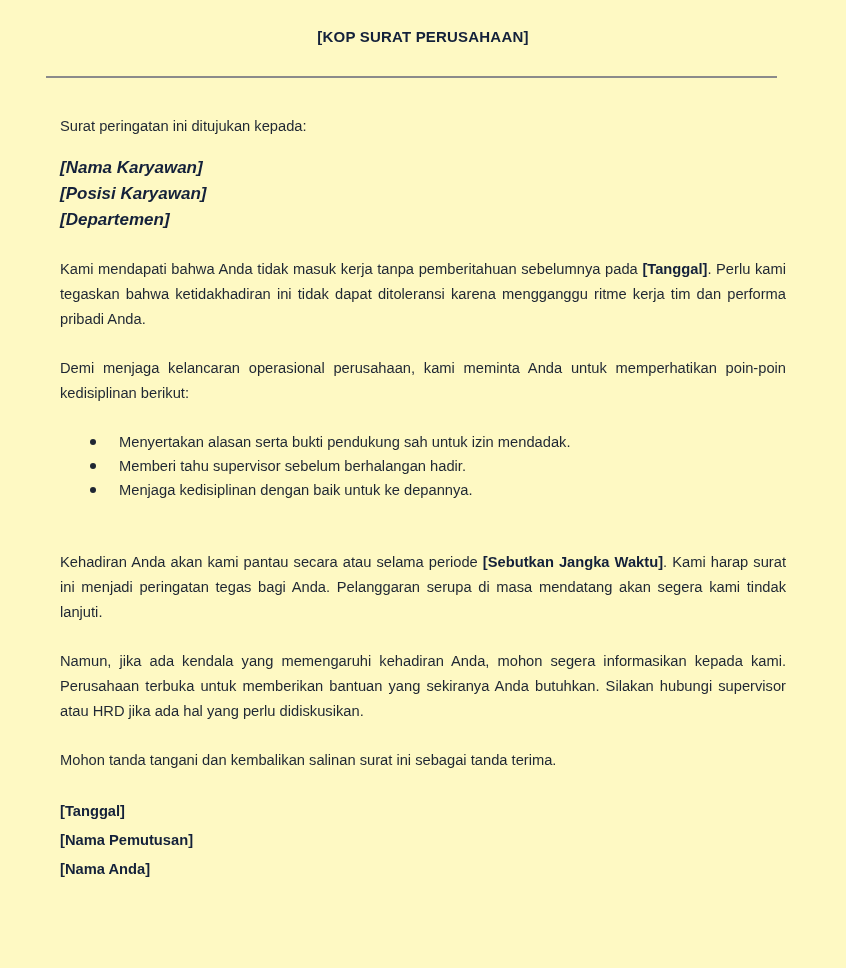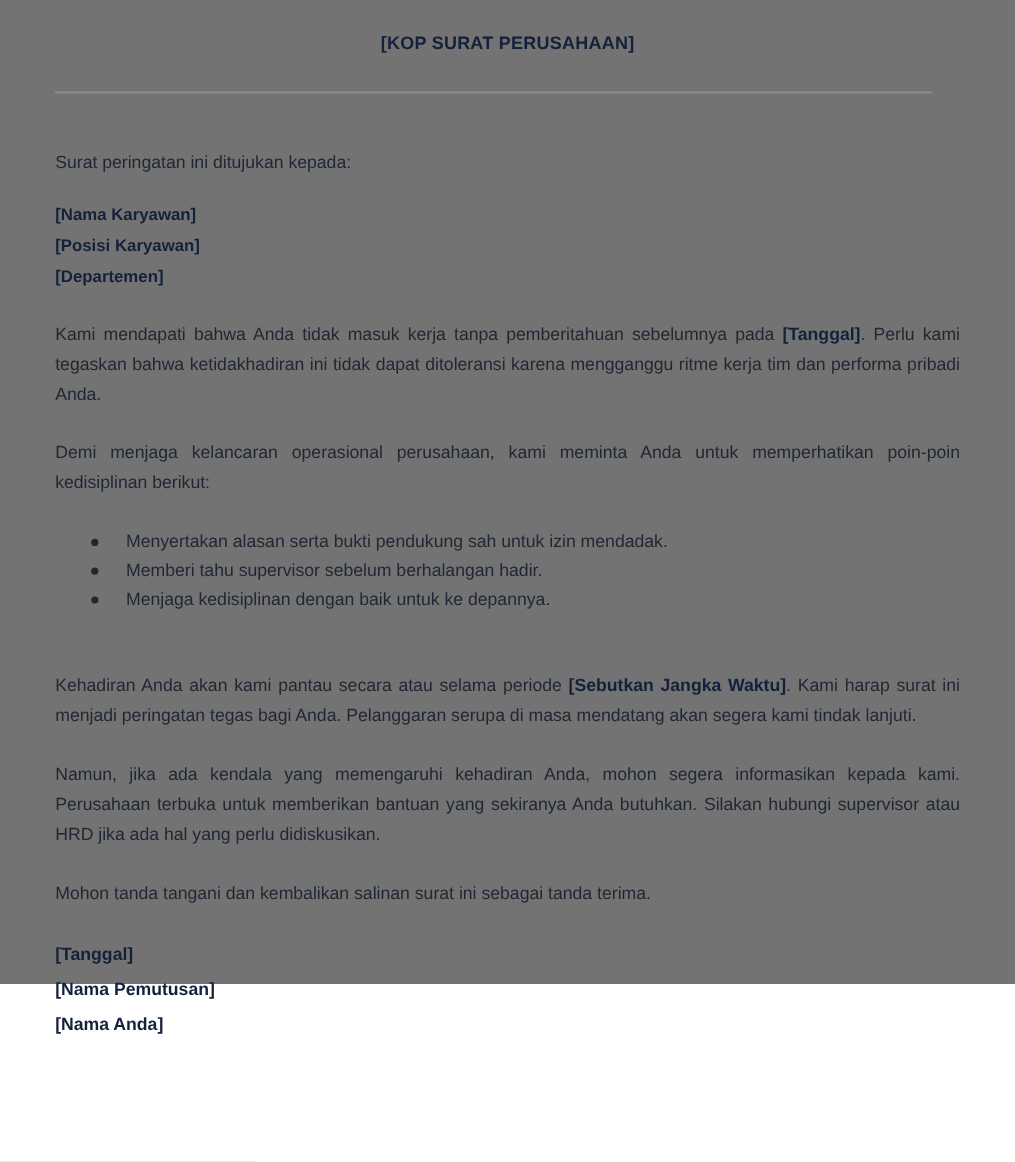--- a/index.html
+++ b/index.html
@@ -12,24 +12,24 @@
     height: 968px;
     overflow: hidden;
     font-family: "Liberation Sans", sans-serif;
     color: #1f2733;
     -webkit-font-smoothing: antialiased;
   }
 
   .page {
     position: relative;
     width: 846px;
-    height: 820px;
+    height: 968px;
     box-sizing: border-box;
     padding: 0;
-    background: #737373;
+    background: #fef9c3;
   }
 
   .letterhead {
     text-align: center;
     font-size: 15px;
     font-weight: bold;
     letter-spacing: 0.2px;
     color: #14213a;
     padding-top: 27px;
     line-height: 20px;
@@ -40,22 +40,22 @@
     margin-top: 29px;
   }
   .rule {
     height: 2px;
     background: #8b8b8b;
     width: 731px;
     border: 0;
   }
 
   .content {
-    padding: 0 46px;
-    margin-top: 14px;
+    padding: 0 60px;
+    margin-top: 4px;
   }
 
   .para {
     font-size: 14.7px;
     line-height: 25px;
     color: #1f2733;
     margin: 0;
   }
 
   .para.justify {
@@ -65,24 +65,25 @@
 
   .para.left {
     text-align: left;
   }
 
   .spacer-lg { height: 32px; }
   .spacer-md { height: 24px; }
   .spacer-sm { height: 16px; }
 
   .addressee-block {
-    font-size: 14px;
+    font-size: 17px;
     line-height: 26px;
     font-weight: bold;
     color: #14213a;
+    font-style: italic;
   }
   .addressee-block div { white-space: nowrap; }
 
   b, .bold {
     font-weight: bold;
     color: #14213a;
   }
 
   .bullets {
     margin: 0;

